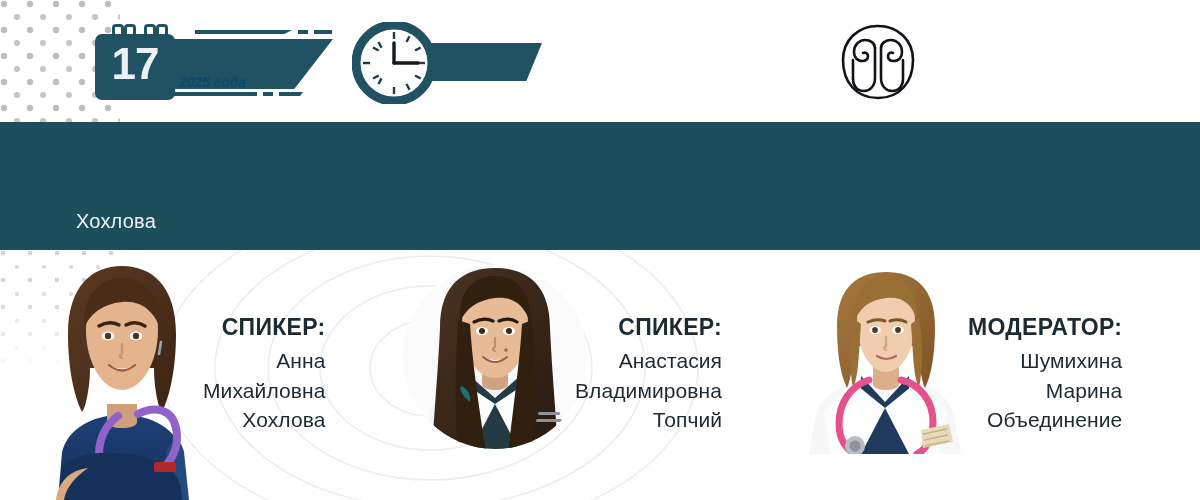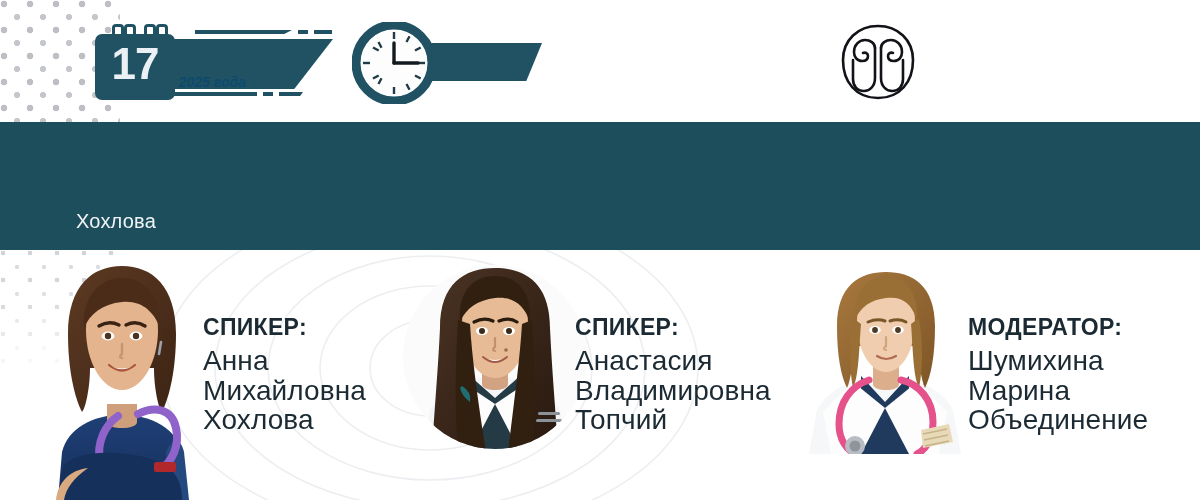--- a/index.html
+++ b/index.html
@@ -231,21 +231,21 @@
     left: 76px; top: 88px;
     font-size: 20px;
     color: #f0f4f6;
     letter-spacing: .2px;
   }
 
   
   .people {
     position: absolute;
     left: 0; top: 250px;
-    width: 1080px; height: 250px;
+    width: 1080px; height: 250px; text-align: right;
   }
   .person { position: absolute; top: 0; height: 250px; }
   .p1 { left: 20px;  width: 380px; }
   .p2 { left: 400px; width: 385px; }
   .p3 { left: 788px; width: 415px; }
 
   .photo-wrap {
     position: absolute;
     top: 0;
   }
@@ -263,21 +263,21 @@
 
   .role {
     font-size: 23px;
     font-weight: bold;
     color: #1b2a33;
     letter-spacing: .3px;
     line-height: 30px;
     margin-bottom: 4px;
   }
   .pname {
-    font-size: 28px;
+    font-size: 21px;
     color: #1b2a33;
     line-height: 29.5px;
     letter-spacing: .1px;
     white-space: pre-line;
   }
 </style>
 </head>
 <body>
 
 <div id="banner">

